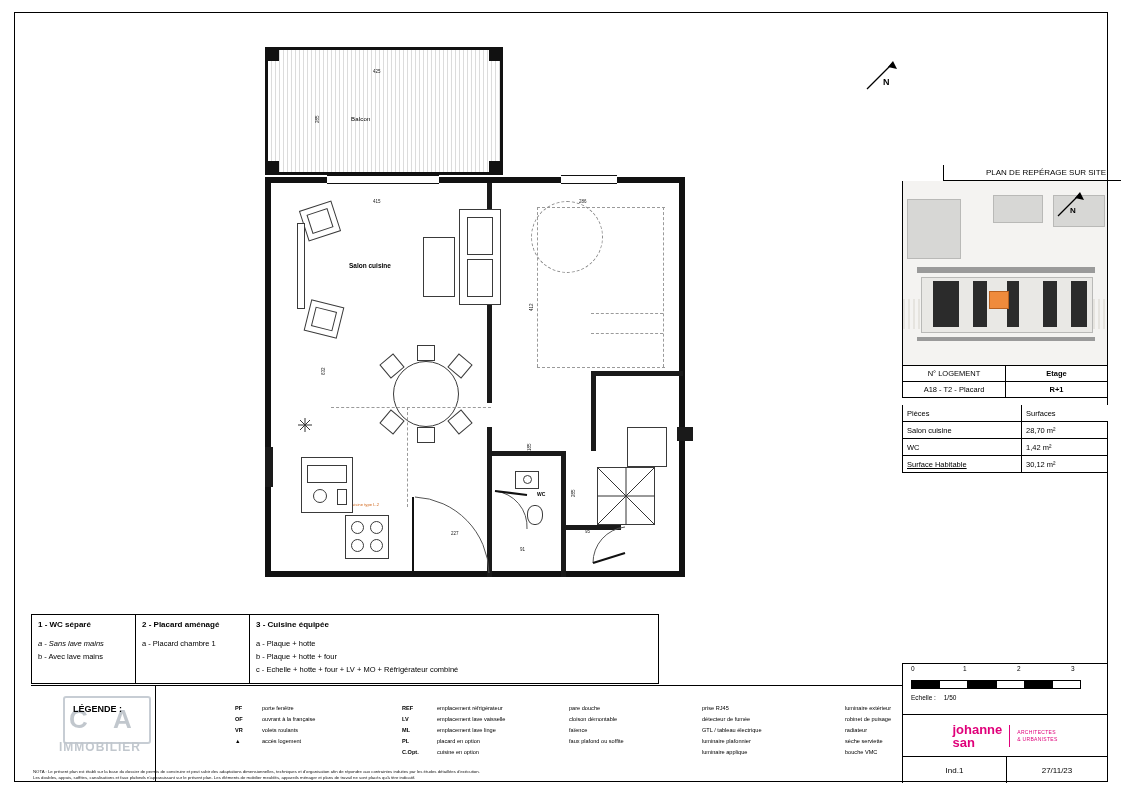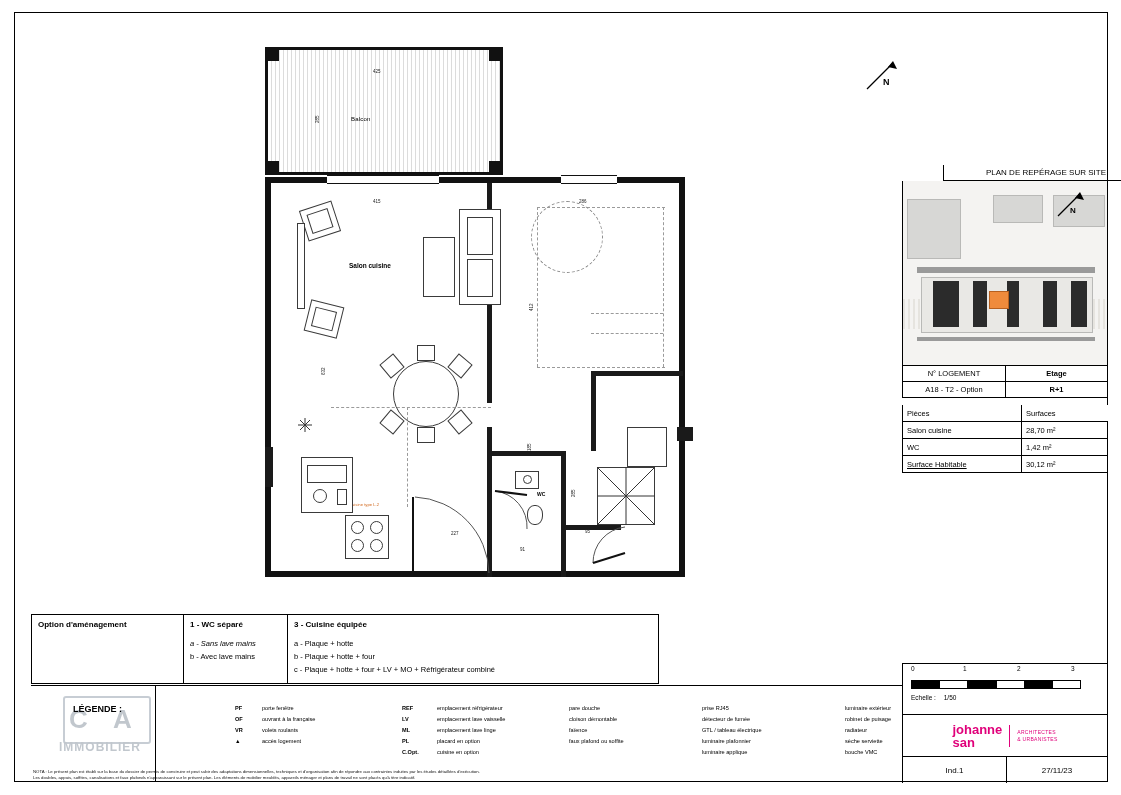--- a/index.html
+++ b/index.html
@@ -244,33 +244,34 @@
       <div class="dash" style="left:506px;top:180px;width:128px;height:0;border-top-width:1px;"></div>
       <div class="circle-g" style="left:500px;top:174px;width:72px;height:72px;border-style:dashed;"></div>
       <div class="dash" style="left:560px;top:286px;width:72px;height:0;border-top-width:1px;"></div>
       <div class="dash" style="left:560px;top:306px;width:72px;height:0;border-top-width:1px;"></div>
 
       <div class="wall" style="left:234px;top:420px;width:8px;height:40px;"></div>
 
     </div>
 
     <div class="optbar">
-      <div class="col" style="width:152px;">
-        <div class="opt-title">Option d'aménagement</div>
-      </div>
       <div class="col" style="width:104px;">
         <div class="opt-title">1 - WC séparé</div>
         <div class="opt-line" style="margin-top:10px;font-style:italic;">a - Sans lave mains</div>
         <div class="opt-line">b - Avec lave mains</div>
       </div>
+      <div class="col" style="width:114px;">
+        <div class="opt-title">2 - Placard aménagé</div>
+        <div class="opt-line" style="margin-top:10px;">a - Placard chambre 1</div>
+      </div>
       <div class="col" style="flex:1;">
         <div class="opt-title">3 - Cuisine équipée</div>
         <div class="opt-line" style="margin-top:10px;">a - Plaque + hotte</div>
         <div class="opt-line">b - Plaque + hotte + four</div>
-        <div class="opt-line">c - Plaque + hotte + four + LV + MO + Réfrigérateur combiné</div>
+        <div class="opt-line">c - Echelle + hotte + four + LV + MO + Réfrigérateur combiné</div>
       </div>
     </div>
 
     <div class="legend">
       <div class="leg-left">
         <div class="citya">
           <div class="shape"></div>
           <div class="c">C</div>
           <div class="a">A</div>
           <div class="txt">IMMOBILIER</div>
@@ -404,21 +405,21 @@
           <polygon points="27,5 31,13 22,11" fill="#000"></polygon>
           <text x="17" y="26" font-size="8" font-family="Liberation Sans" font-weight="bold">N</text>
         </svg>
       </div>
 
       <div class="lbl-row" style="top:353px;height:16px;">
         <div class="c1">N° LOGEMENT</div>
         <div class="c2">Etage</div>
       </div>
       <div class="lbl-row" style="top:369px;height:16px;">
-        <div class="c1">A18 - T2 - Option</div>
+        <div class="c1">A18 - T2 - Placard</div>
         <div class="c2">R+1</div>
       </div>
 
       <div class="surf">
         <table>
           <tbody>
               <tr class="hdr">
             <td>Pièces</td>
             <td class="v">Surfaces</td>
           </tr>

